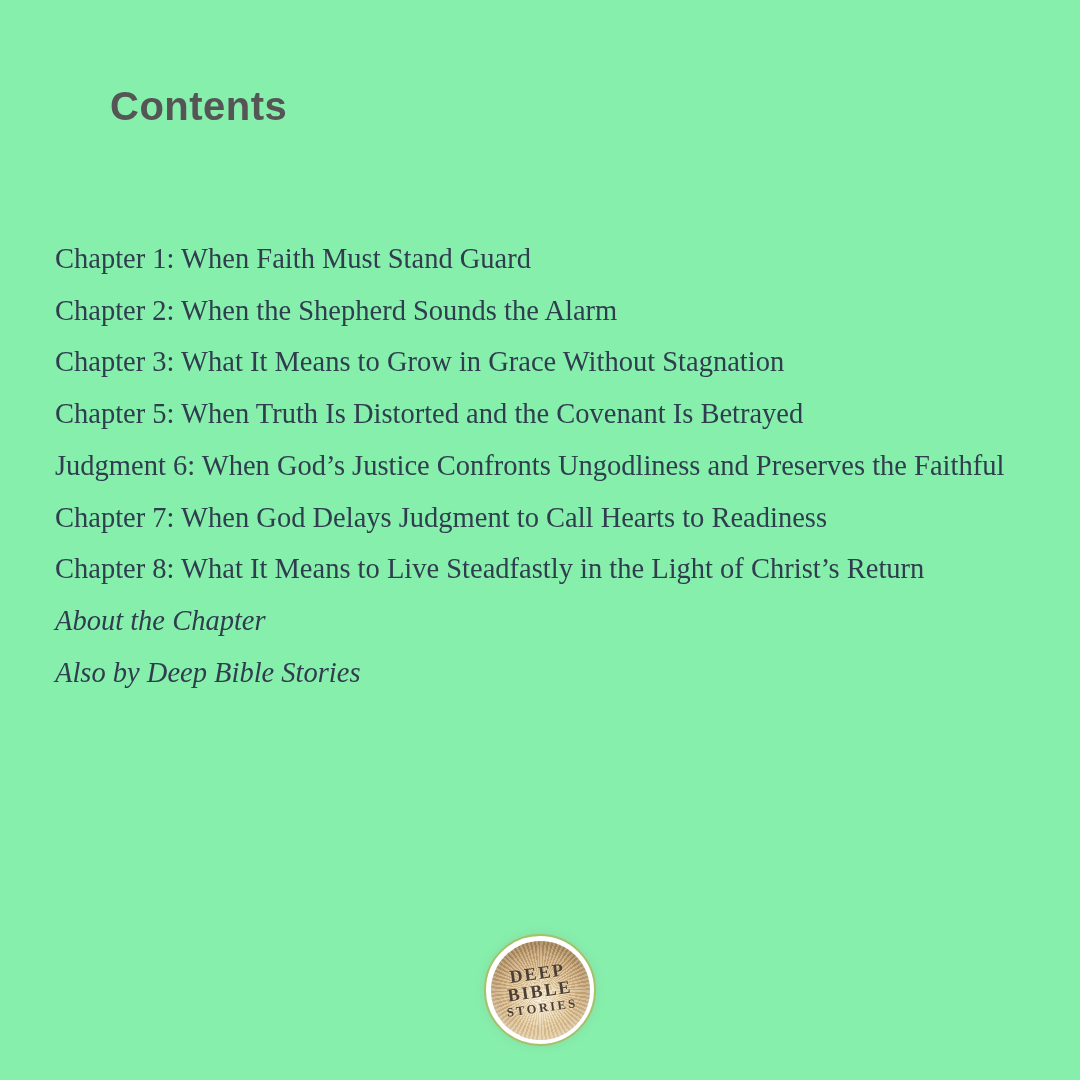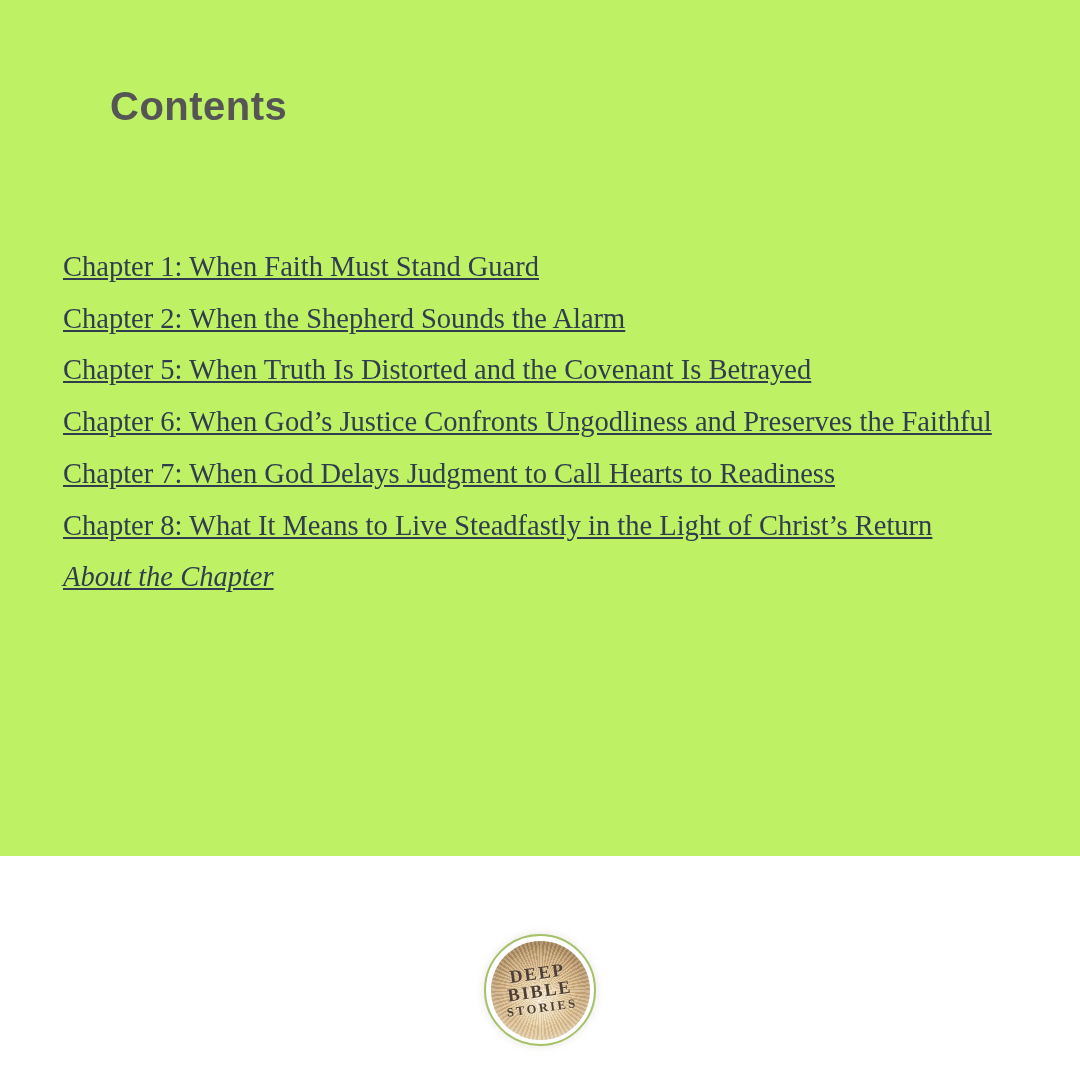--- a/index.html
+++ b/index.html
@@ -7,45 +7,44 @@
     padding: 0;
     background: #ffffff;
     width: 1080px;
     height: 1080px;
     overflow: hidden;
     font-family: "Liberation Serif", "DejaVu Serif", serif;
   }
   .page {
     position: relative;
     width: 1080px;
-    height: 856px;
-    background: #bef264;
+    height: 1080px;
+    background: #86efac;
   }
   .heading {
     position: absolute;
     left: 110px;
     top: 84px;
     font-family: "Liberation Sans", "DejaVu Sans", sans-serif;
     font-weight: 700;
     font-size: 40px;
     letter-spacing: 0.5px;
     color: #555556;
   }
   .toc {
     position: absolute;
     left: 47px;
     top: 225px;
     width: 992px;
-    margin: 16px;
+    margin: 8px;
     padding: 0;
     list-style: none;
     font-size: 28.5px;
     line-height: 51.7px;
     color: #2f3d4e;
-    text-decoration: underline;
   }
   .toc li {
     margin: 0;
     padding: 0;
   }
   .toc li.italic-entry {
     font-style: italic;
   }
   .toc li.nowrap {
     white-space: nowrap;
@@ -115,25 +114,27 @@
 </head>
 <body>
 
 <div class="page">
 
   <div class="heading">Contents</div>
 
   <ul class="toc">
     <li>Chapter 1: When Faith Must Stand Guard</li>
     <li>Chapter 2: When the Shepherd Sounds the Alarm</li>
+    <li>Chapter 3: What It Means to Grow in Grace Without Stagnation</li>
     <li>Chapter 5: When Truth Is Distorted and the Covenant Is Betrayed</li>
-    <li>Chapter 6: When God’s Justice Confronts Ungodliness and Preserves the Faithful</li>
+    <li>Judgment 6: When God’s Justice Confronts Ungodliness and Preserves the Faithful</li>
     <li class="nowrap">Chapter 7: When God Delays Judgment to Call Hearts to Readiness</li>
     <li class="nowrap">Chapter 8: What It Means to Live Steadfastly in the Light of Christ’s Return</li>
     <li class="italic-entry">About the Chapter</li>
+    <li class="italic-entry">Also by Deep Bible Stories</li>
   </ul>
 
   <div class="logo">
     <div class="logo-disc">
       <div class="logo-text">
         <div class="l1">DEEP</div>
         <div class="l2">BIBLE</div>
         <div class="l3">STORIES</div>
       </div>
     </div>

